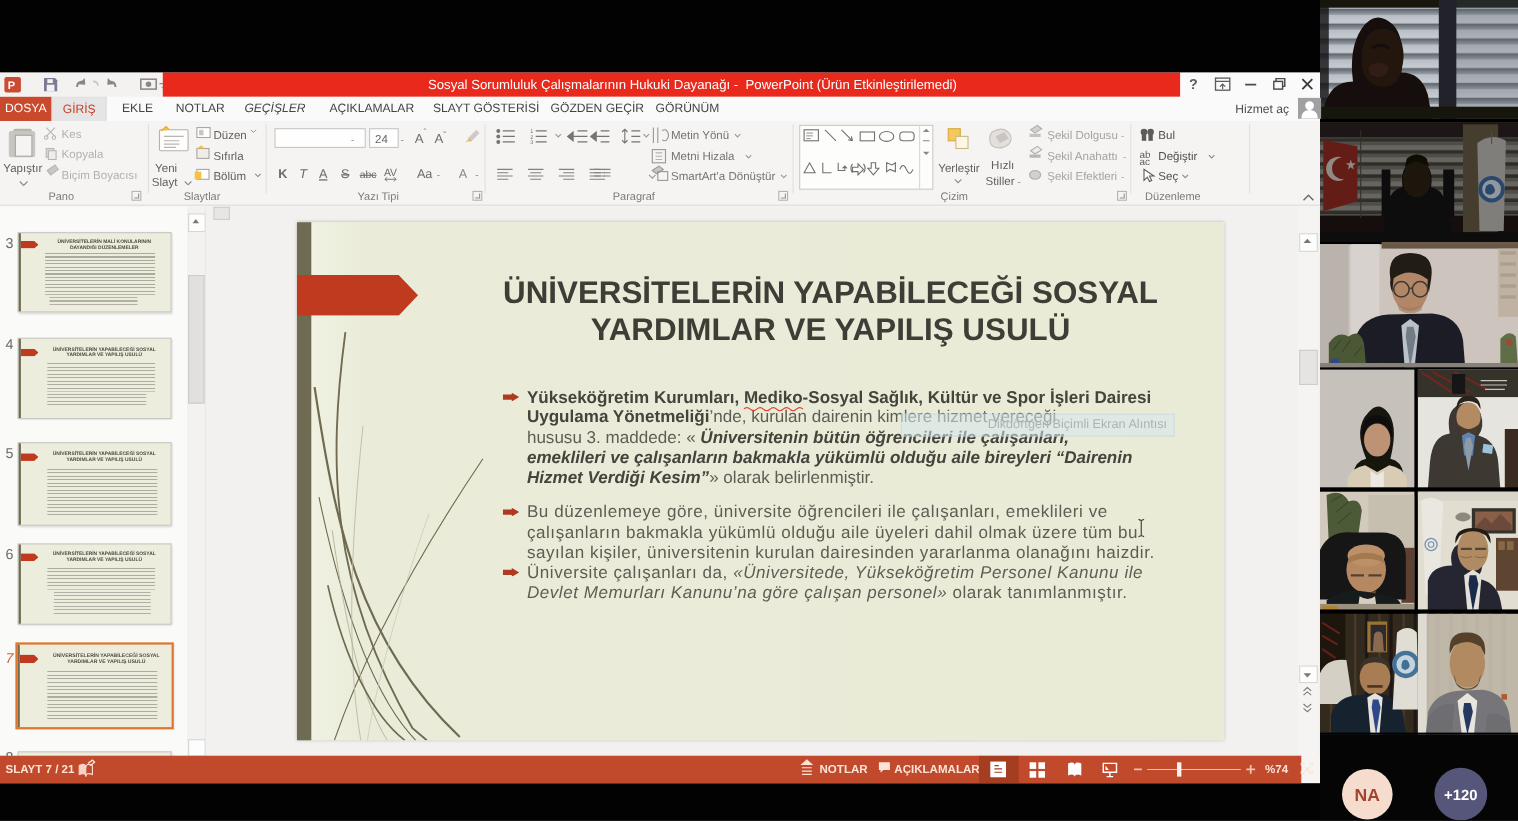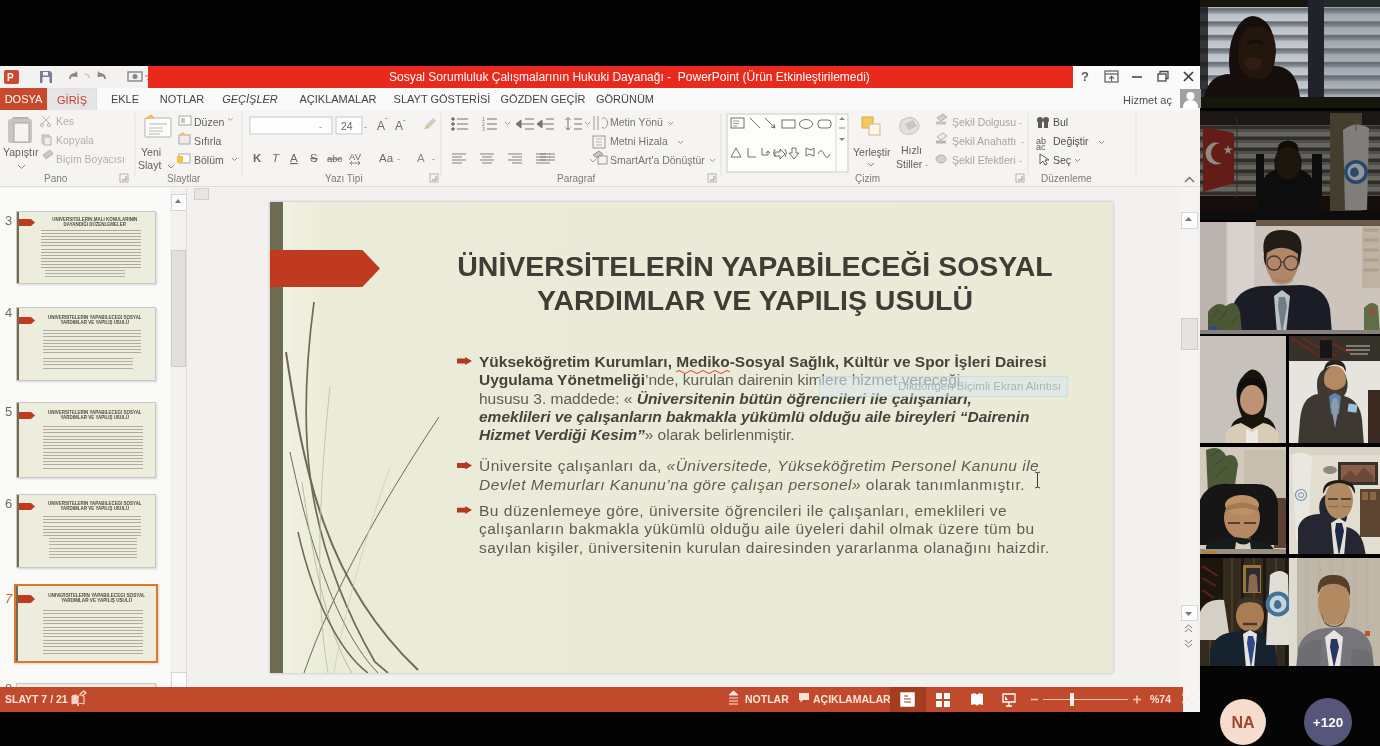--- a/index.html
+++ b/index.html
@@ -404,27 +404,27 @@
           </g>
         </svg>
         <div class="abs" style="left:0;top:0;width:13px;height:471px;background:#6f6a52;"></div>
         <div class="abs" style="left:0;top:48px;width:110px;height:37px;background:#bf3a1e;clip-path:polygon(0 0,84% 0,100% 50%,84% 100%,0 100%);"></div>
         <div class="abs" style="left:165px;top:47px;width:640px;text-align:center;font-weight:bold;font-size:28.5px;line-height:34px;color:#3e3d36;white-space:nowrap;">ÜNİVERSİTELERİN YAPABİLECEĞİ SOSYAL<br>YARDIMLAR VE YAPILIŞ USULÜ</div>
         <div class="abs" style="left:209px;top:151px;width:640px;font-size:15.5px;line-height:18.3px;color:#5e5d53;white-space:nowrap;">
           <div style="position:relative;margin-bottom:13px;">
             <div class="abs" style="left:-22px;top:4px;width:15px;height:8px;background:#b03a20;clip-path:polygon(0 20%,55% 20%,55% 0,100% 50%,55% 100%,55% 80%,0 80%);"></div>
             <span style="font-weight:bold;color:#45443c;">Yükseköğretim Kurumları, Mediko-Sosyal Sağlık, Kültür ve Spor İşleri Dairesi<br>Uygulama Yönetmeliği</span>’nde, kurulan dairenin kimlere hizmet vereceği<br>hususu 3. maddede: « <span style="font-weight:bold;font-style:italic;color:#45443c;">Üniversitenin bütün öğrencileri ile çalışanları,<br>emeklileri ve çalışanların bakmakla yükümlü olduğu aile bireyleri “Dairenin<br>Hizmet Verdiği Kesim”</span>» olarak belirlenmiştir.
           </div>
+          <div style="position:relative;letter-spacing:.5px;">
+            <div class="abs" style="left:-22px;top:4px;width:15px;height:8px;background:#b03a20;clip-path:polygon(0 20%,55% 20%,55% 0,100% 50%,55% 100%,55% 80%,0 80%);"></div>
+            Bu düzenlemeye göre, üniversite öğrencileri ile çalışanları, emeklileri ve<br>çalışanların bakmakla yükümlü olduğu aile üyeleri dahil olmak üzere tüm bu<br>sayılan kişiler, üniversitenin kurulan dairesinden yararlanma olanağını haizdir.
+          </div>
           <div style="position:relative;margin-bottom:8px;letter-spacing:.5px;">
             <div class="abs" style="left:-22px;top:4px;width:15px;height:8px;background:#b03a20;clip-path:polygon(0 20%,55% 20%,55% 0,100% 50%,55% 100%,55% 80%,0 80%);"></div>
             Üniversite çalışanları da, <span style="font-style:italic;">«Üniversitede, Yükseköğretim Personel Kanunu ile<br>Devlet Memurları Kanunu’na göre çalışan personel»</span> olarak tanımlanmıştır.
-          </div>
-          <div style="position:relative;letter-spacing:.5px;">
-            <div class="abs" style="left:-22px;top:4px;width:15px;height:8px;background:#b03a20;clip-path:polygon(0 20%,55% 20%,55% 0,100% 50%,55% 100%,55% 80%,0 80%);"></div>
-            Bu düzenlemeye göre, üniversite öğrencileri ile çalışanları, emeklileri ve<br>çalışanların bakmakla yükümlü olduğu aile üyeleri dahil olmak üzere tüm bu<br>sayılan kişiler, üniversitenin kurulan dairesinden yararlanma olanağını haizdir.
           </div>
         </div>
         <div class="abs" style="left:549px;top:174px;width:247px;height:19px;background:rgba(215,231,238,.55);border:1px solid rgba(180,205,215,.4);">
           <div style="position:absolute;right:6px;top:3px;font-size:11.5px;color:#aab4b6;white-space:nowrap;">Dikdörtgen Biçimli Ekran Alıntısı</div>
         </div>
         <svg width="20" height="20" style="position:absolute;left:760px;top:268px">
             <path d="M5 2 q3 2 5 0 m-2.5 1 v14 m-2.5 1 q3 -2 5 0" stroke="#3a3a35" fill="none"></path>
           </svg>
         <svg width="60" height="5" style="position:absolute;left:406px;top:167px">
             <path d="M0 3 q3 -3 6 0 t6 0 t6 0 t6 0 t6 0 t6 0 t6 0 t6 0 t6 0" stroke="#e03c2c" fill="none" stroke-width="1"></path>

